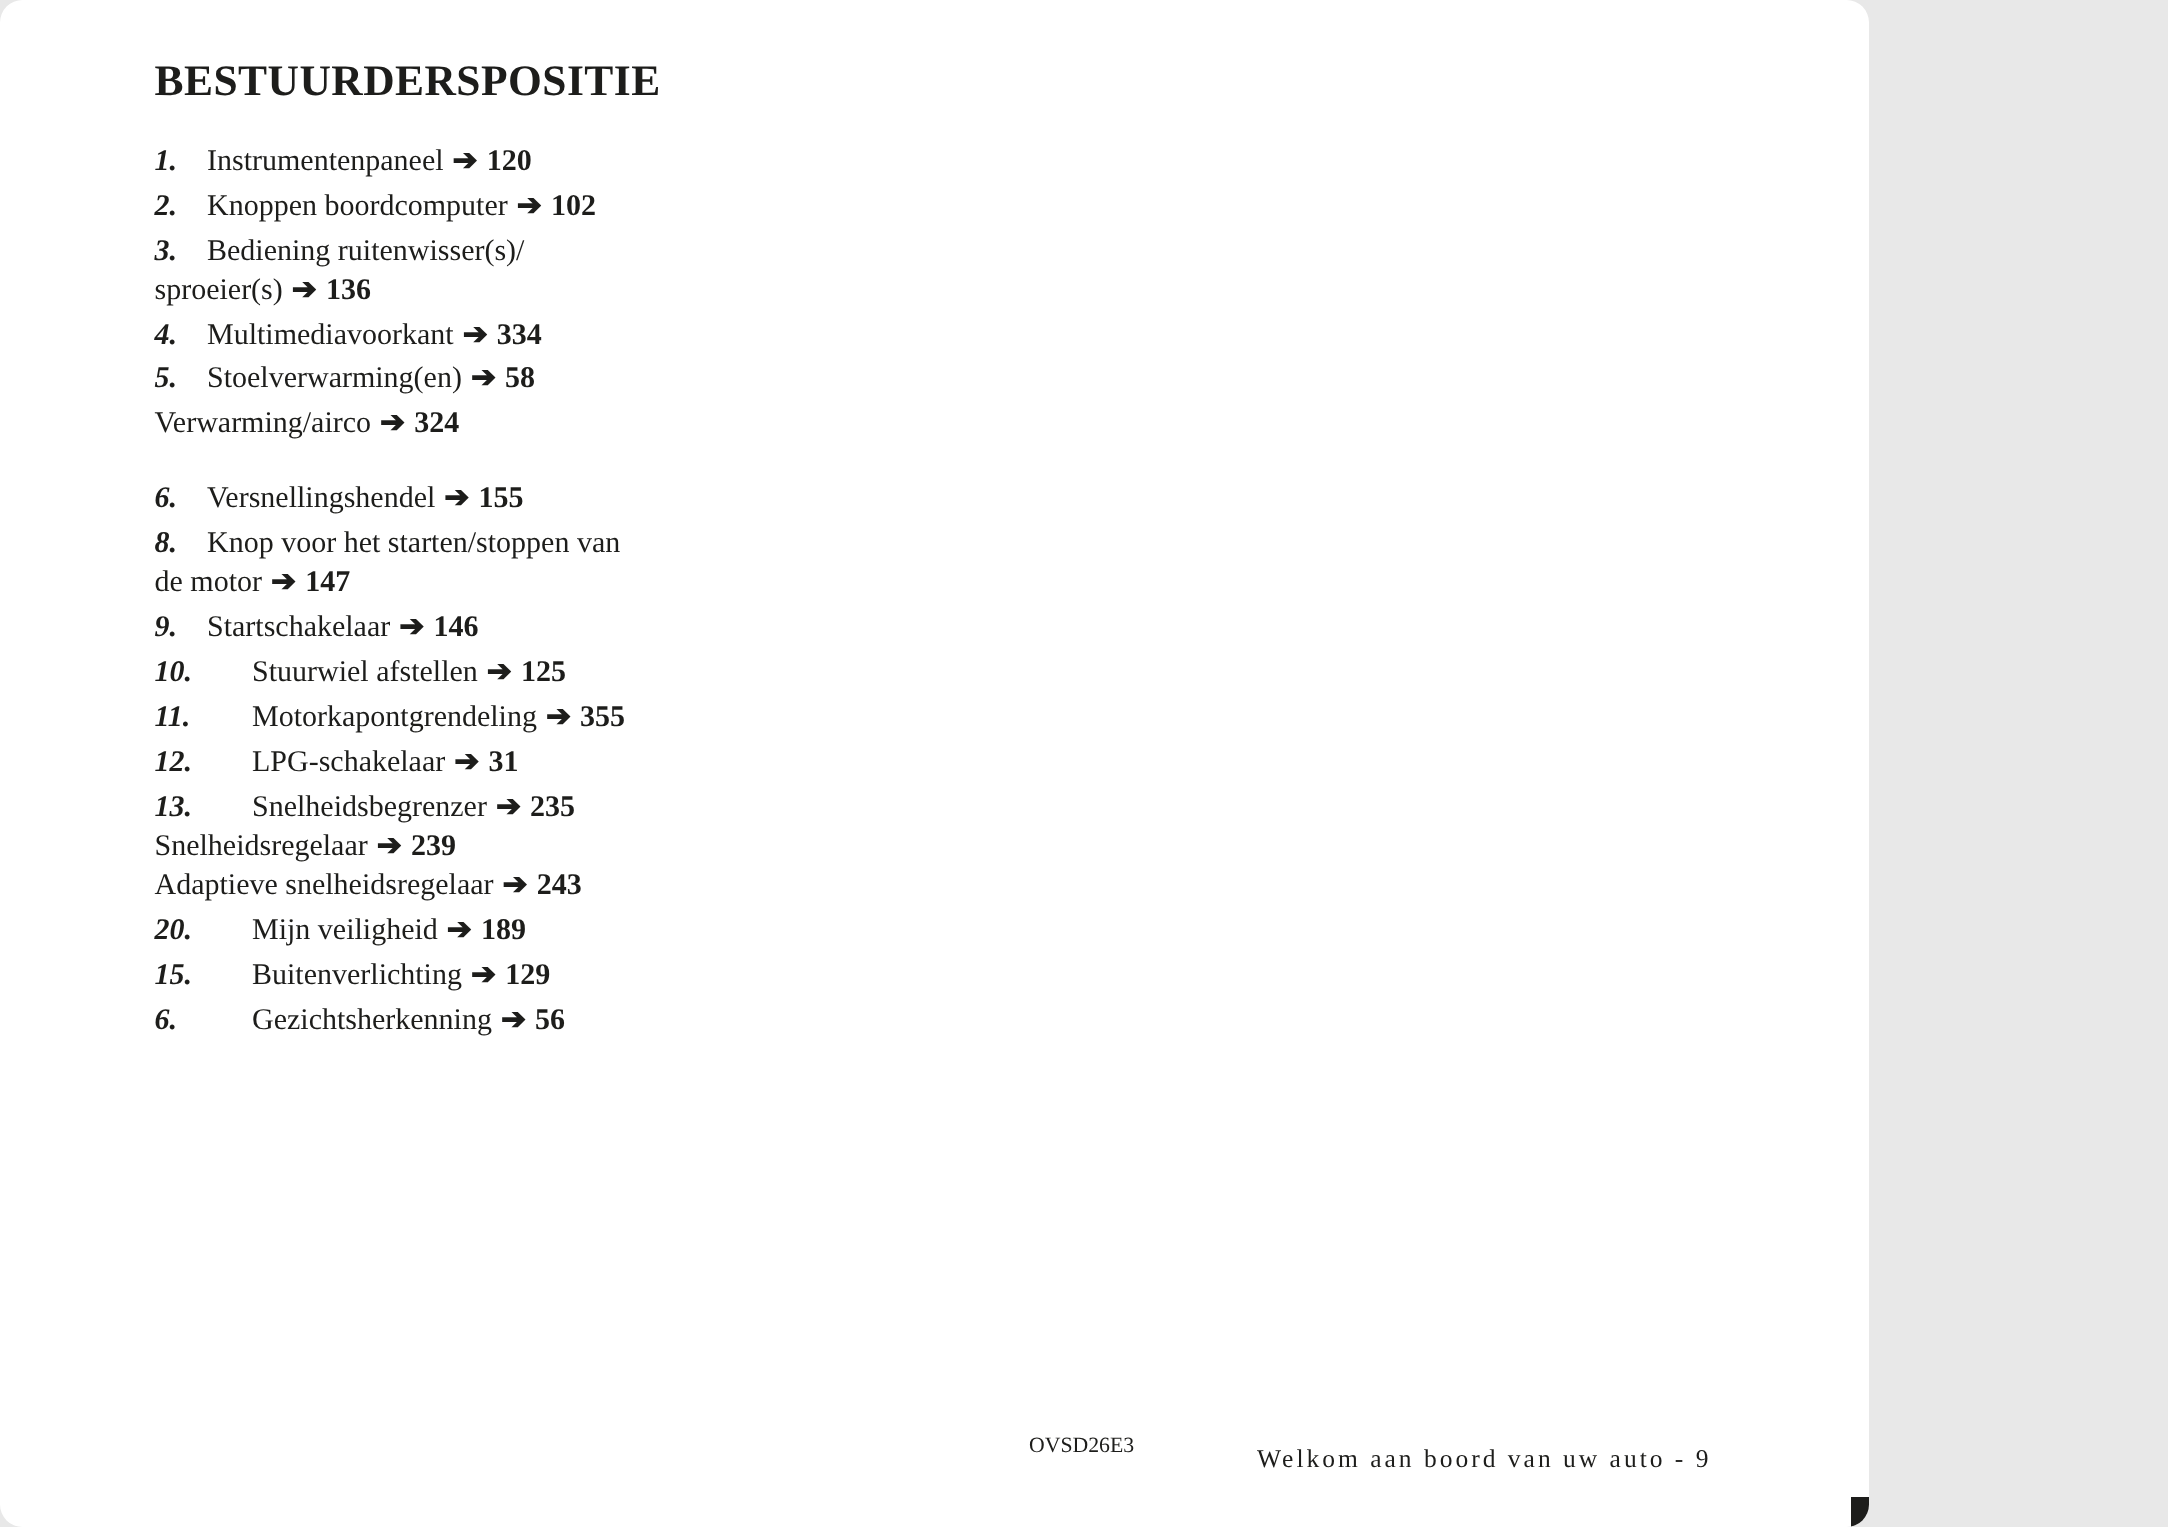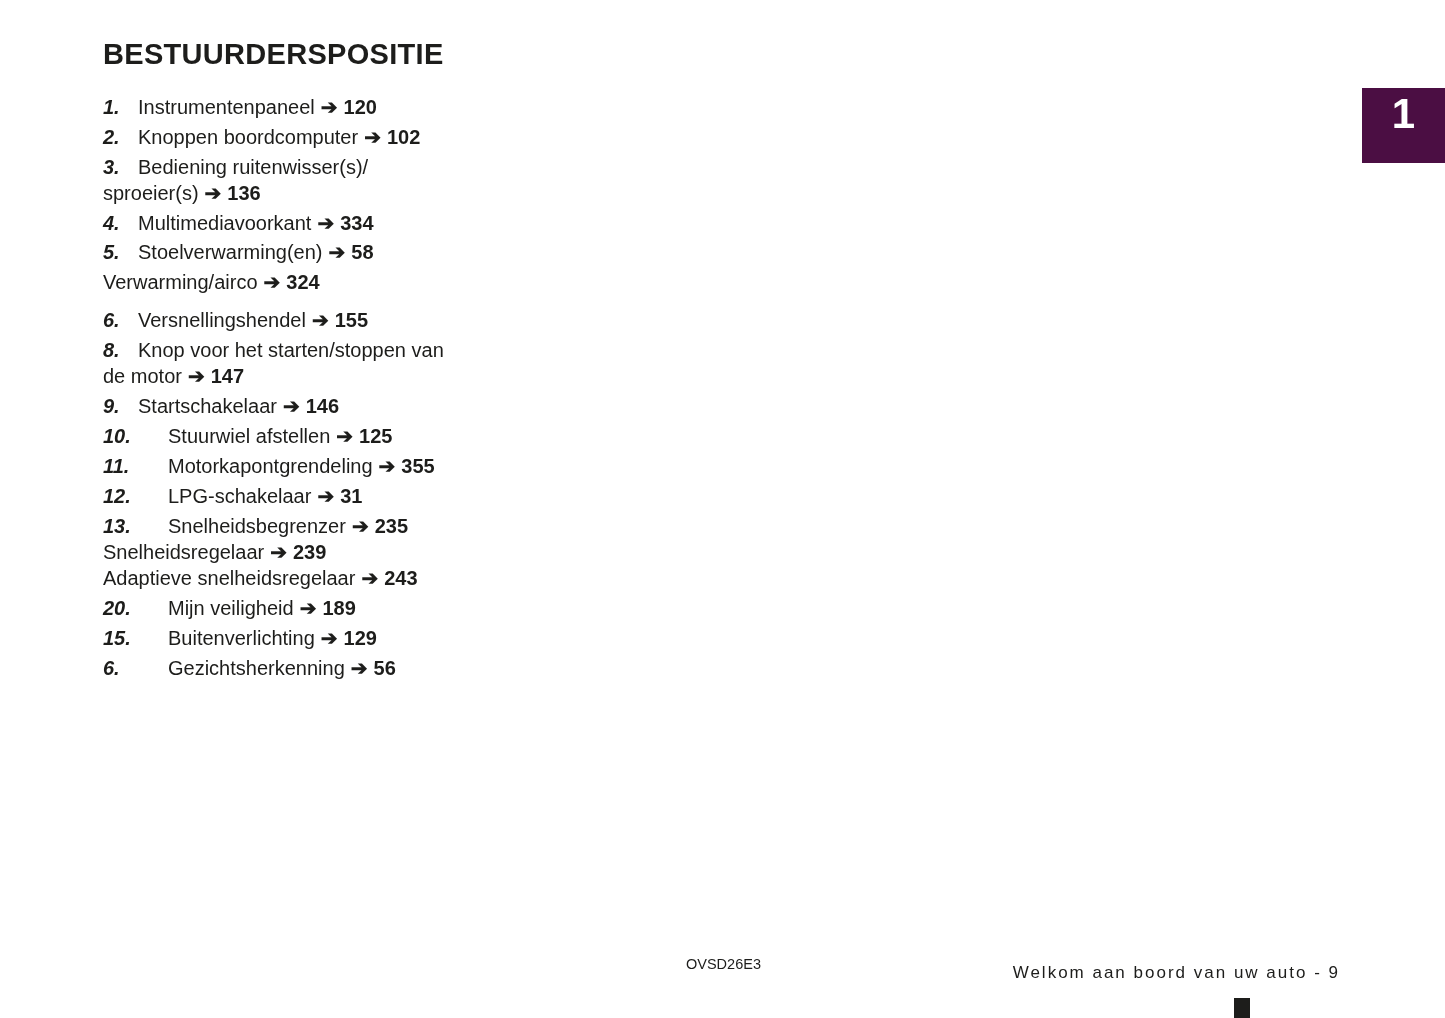--- a/index.html
+++ b/index.html
@@ -1,41 +1,42 @@
 <!DOCTYPE html>
 <html><head>
 <meta charset="utf-8">
 <style>
   html,body{margin:0;padding:0;background:#e8e8e8;}
   .page{
     position:relative;
-    width:1445px;height:1018px;
+    width:1246px;height:1018px;
     background:#ffffff;
-    font-family:Liberation Sans, sans-serif;
+    font-family:Liberation Serif, serif;
     color:#1d1d1b;
     overflow:hidden;
+    border-radius:15px;
   }
   .title{
     position:absolute;left:103px;top:38px;margin:0;
     font-size:29px;font-weight:bold;letter-spacing:0.3px;
     white-space:nowrap;
   }
   .chapter-tab{
     position:absolute;left:1362px;top:88px;width:83px;height:75px;
     background:#4b0e43;color:#ffffff;
     text-align:center;font-size:42px;font-weight:bold;
     line-height:48px;box-sizing:border-box;padding-top:2px;
   }
   .list{
     position:absolute;left:103px;top:94px;width:400px;
   }
   .row{font-size:20px;line-height:26px;}
   .row.it{margin-top:4px;}
   .row.tight{margin-top:3px;}
-  .row.loose{margin-top:12px;}
+  .row.loose{margin-top:24px;}
   .row:first-child{margin-top:0;}
   .num{
     display:inline-block;
     font-weight:bold;font-style:italic;
   }
   .num.n1{width:35px;}
   .num.n2{width:65px;}
   .arr{font-weight:bold;margin:0 6px;}
   .pg{font-weight:bold;text-align:right;}
   .figure-code{

